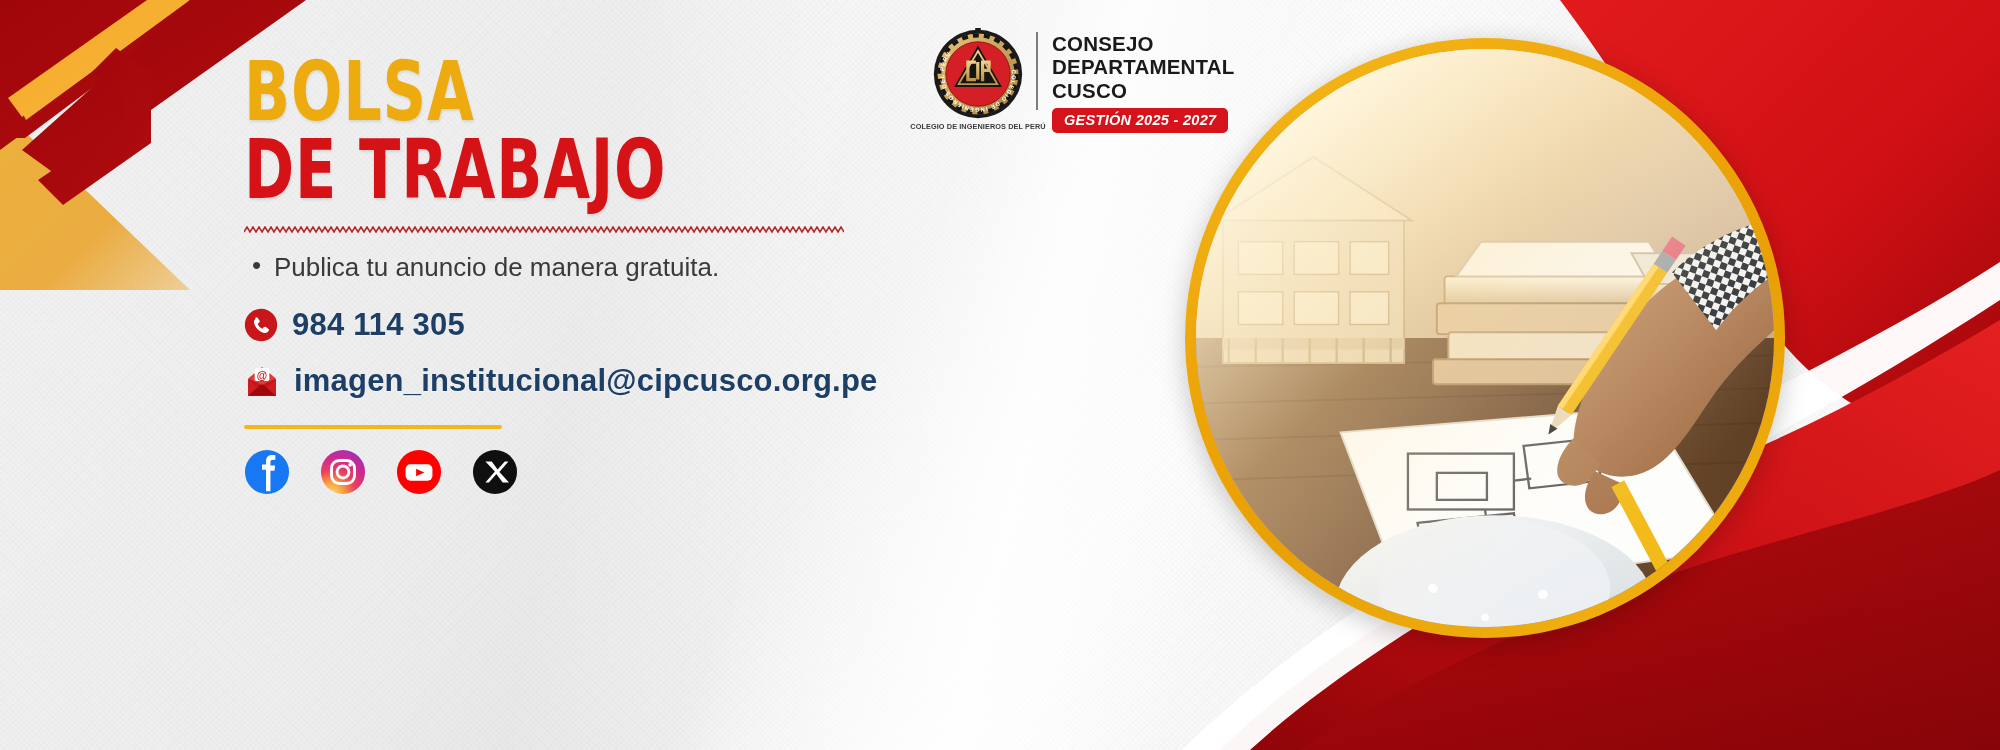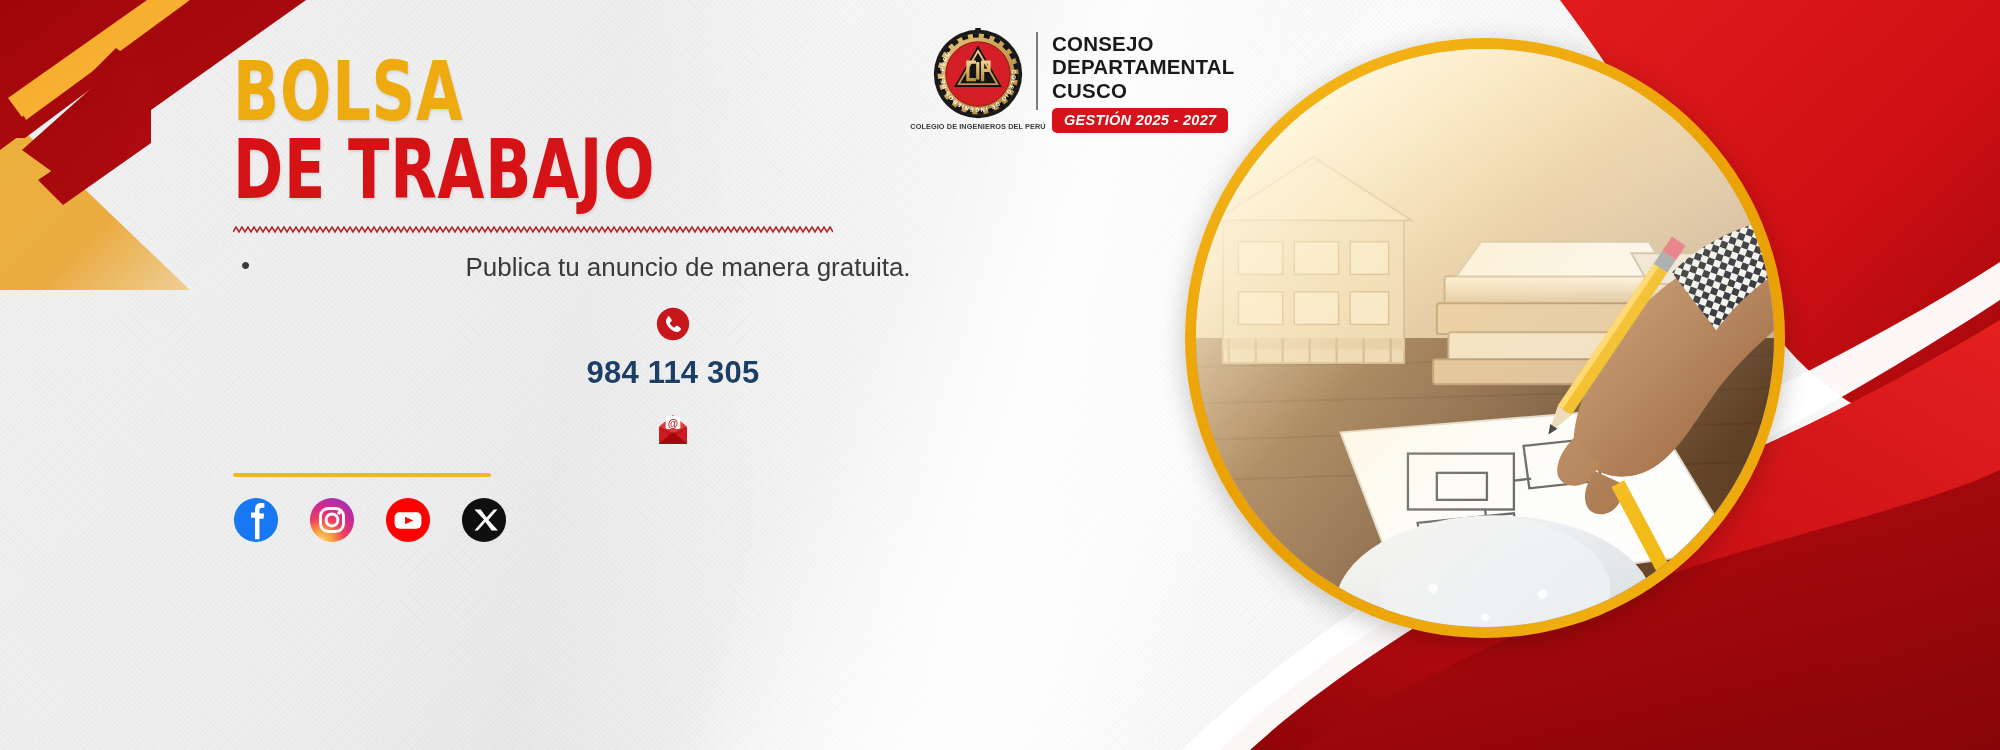--- a/index.html
+++ b/index.html
@@ -45,21 +45,21 @@
     padding:11px;
     box-shadow:0 6px 26px rgba(0,0,0,.22);
   }
   .photo-inner {
     width:100%; height:100%; border-radius:50%; overflow:hidden; position:relative;
     background:#d9c9b4;
   }
   .photo-inner svg { display:block; width:100%; height:100%; }
 
   
-  .content { position:absolute; left:233px; top:56px; z-index:7; width:880px; }
+  .content { position:absolute; left:244px; top:56px; z-index:7; width:880px; }
 
   .title-bolsa {
     font-family:"Liberation Sans Narrow","DejaVu Sans Condensed","Liberation Sans", sans-serif;
     font-weight:700; font-size:82px; line-height:.88; letter-spacing:1px;
     color:#eeab10; transform:scaleX(.82); transform-origin:left center;
     text-shadow:1px 2px 3px rgba(0,0,0,.10);
   }
   .title-detrabajo {
     font-family:"Liberation Sans Narrow","DejaVu Sans Condensed","Liberation Sans", sans-serif;
     font-weight:700; font-size:82px; line-height:.92; letter-spacing:1px;
@@ -68,27 +68,27 @@
     text-shadow:1px 2px 3px rgba(0,0,0,.10);
   }
   .subhead {
     margin-top:18px; color:#1d3f66;
     font-weight:700; font-size:31px; line-height:1.16; letter-spacing:-.2px;
     max-width:680px;
     text-shadow:0 1px 1px rgba(255,255,255,.6);
   }
   .divider-zig { margin-top:18px; width:600px; height:8px; }
   .bullets { margin-top:12px; color:#3a3a3a; font-size:26px; line-height:1.38; }
-  .bullets li { list-style:none; position:relative; padding-left:30px;text-align:center; }
+  .bullets li { list-style:none; position:relative; padding-left:30px; }
   .bullets li::before {
     content:"•"; position:absolute; left:8px; top:-2px; font-size:26px; color:#3a3a3a;
   }
   .bullets .sub { padding-left:30px; }
 
-  .contact-row { display:flex; align-items:center; gap:14px; margin-top:22px;flex-direction:column; }
+  .contact-row { display:flex; align-items:center; gap:14px; margin-top:22px; }
   .contact-row .ico { flex:0 0 auto; width:34px; height:34px; }
   .contact-row .ico svg { display:block; width:100%; height:100%; }
   .contact-text {
     color:#1d3f66; font-weight:700; font-size:31px; letter-spacing:.2px;
     text-shadow:0 1px 1px rgba(255,255,255,.6);
   }
   .contact-row.email { margin-top:20px; }
   .contact-row.email .ico { width:36px; height:36px; }
 
   .gold-rule { margin-top:26px; width:258px; height:4px; background:#f0b81d; border-radius:2px; }
@@ -452,20 +452,21 @@
           <path d="M22,5 L39,19 L22,27 L5,19 Z" fill="#e03a3a"></path>
 
           <path d="M5,40 L39,40 L22,26 Z" fill="#a8090f"></path>
           <path d="M5,21 L22,34 L39,21 L39,40 L5,40 Z" fill="#cf1c22"></path>
           <path d="M5,40 L20,27 L24,27 L39,40 Z" fill="#9f070d"></path>
 
           <rect x="13" y="6" width="18" height="16" rx="2" fill="#ffffff"></rect>
           <text x="22" y="19" text-anchor="middle" font-size="13" font-weight="bold" fill="#c2161b" font-family="'Liberation Sans',sans-serif">@</text>
         </svg>
       </span>
+      <span class="contact-text">imagen_institucional@cipcusco.org.pe</span>
     </div>
 
     <div class="gold-rule"></div>
 
     <div class="socials">
       <a class="s" href="#">
         <svg viewBox="0 0 48 48" aria-hidden="true">
           <circle cx="24" cy="24" r="23" fill="#1877f2"></circle>
           <path d="M27.6,24.6 h4.2 l0.7,-5.3 h-4.9 v-3.4 c0,-1.5 0.5,-2.6 2.7,-2.6 h2.4 V8.5
                    c-0.4,-0.1 -1.9,-0.2 -3.6,-0.2 c-3.6,0 -6.1,2.2 -6.1,6.2 v3.8 h-4.2 v5.3 h4.2 V46 h4.6 Z" fill="#ffffff" transform="translate(0,-2)"></path>

